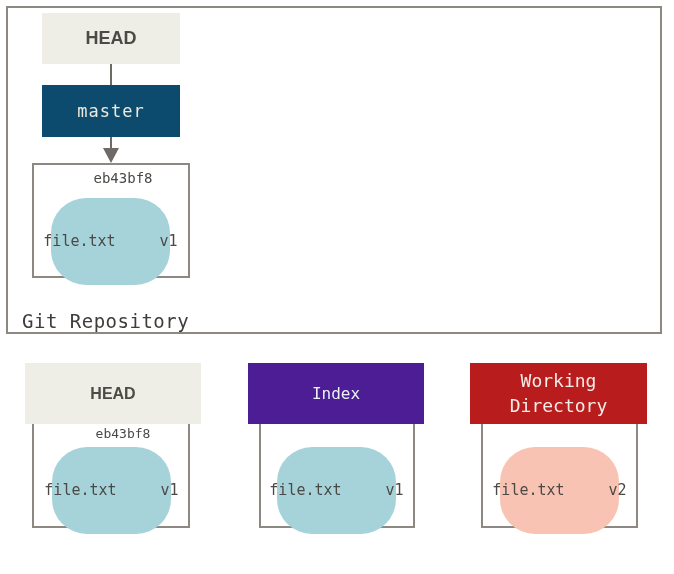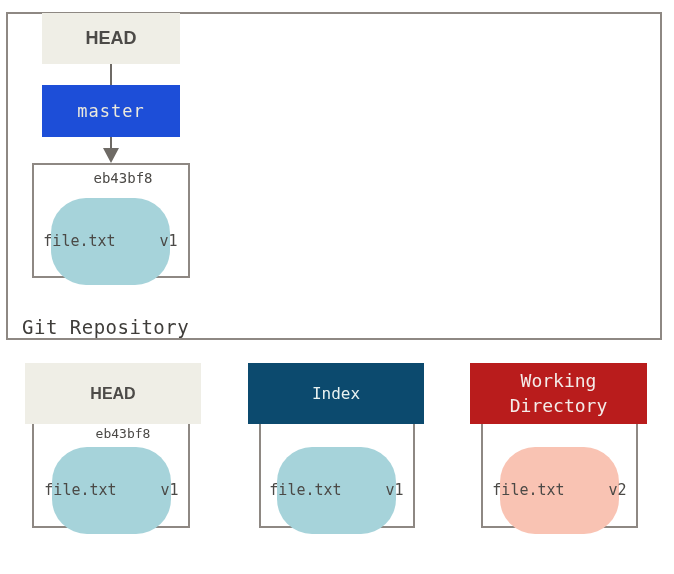--- a/index.html
+++ b/index.html
@@ -10,21 +10,21 @@
     position: relative;
     width: 674px;
     height: 574px;
     background: #ffffff;
     overflow: hidden;
   }
 
   
   .repo-box {
     position: absolute;
-    left: 6px; top: 12px;
+    left: 6px; top: 6px;
     width: 656px; height: 328px;
     border: 2px solid #8e8883;
     background: #ffffff;
   }
   .repo-label {
     position: absolute;
     left: 14px; top: 302px;
     font-size: 19px;
     color: #3f3d3a;
     letter-spacing: 0.5px;
@@ -47,21 +47,21 @@
     position: absolute;
     left: 110px; top: 64px;
     width: 2px; height: 21px;
     background: #6e6a65;
   }
 
   .master-box {
     position: absolute;
     left: 42px; top: 85px;
     width: 138px; height: 52px;
-    background: #1d4ed8;
+    background: #0c4a6e;
     display: flex; align-items: center; justify-content: center;
     font-size: 17px;
     color: #edeadc;
     letter-spacing: 1px;
   }
 
   .arrow-shaft {
     position: absolute;
     left: 110px; top: 137px;
     width: 2px; height: 13px;
@@ -118,21 +118,21 @@
     text-align: center;
   }
   .col-header.cream {
     background: #efeee6;
     color: #4c4a47;
     font-family: "Liberation Sans", sans-serif;
     font-weight: 600;
     font-size: 16px;
   }
   .col-header.teal {
-    background: #0c4a6e;
+    background: #4c1d95;
     color: #e9f2f1;
     font-size: 16px;
   }
   .col-header.red {
     background: #b91c1c;
     color: #f4ece9;
     font-size: 18px;
     line-height: 1.35;
     white-space: pre-line;
   }

